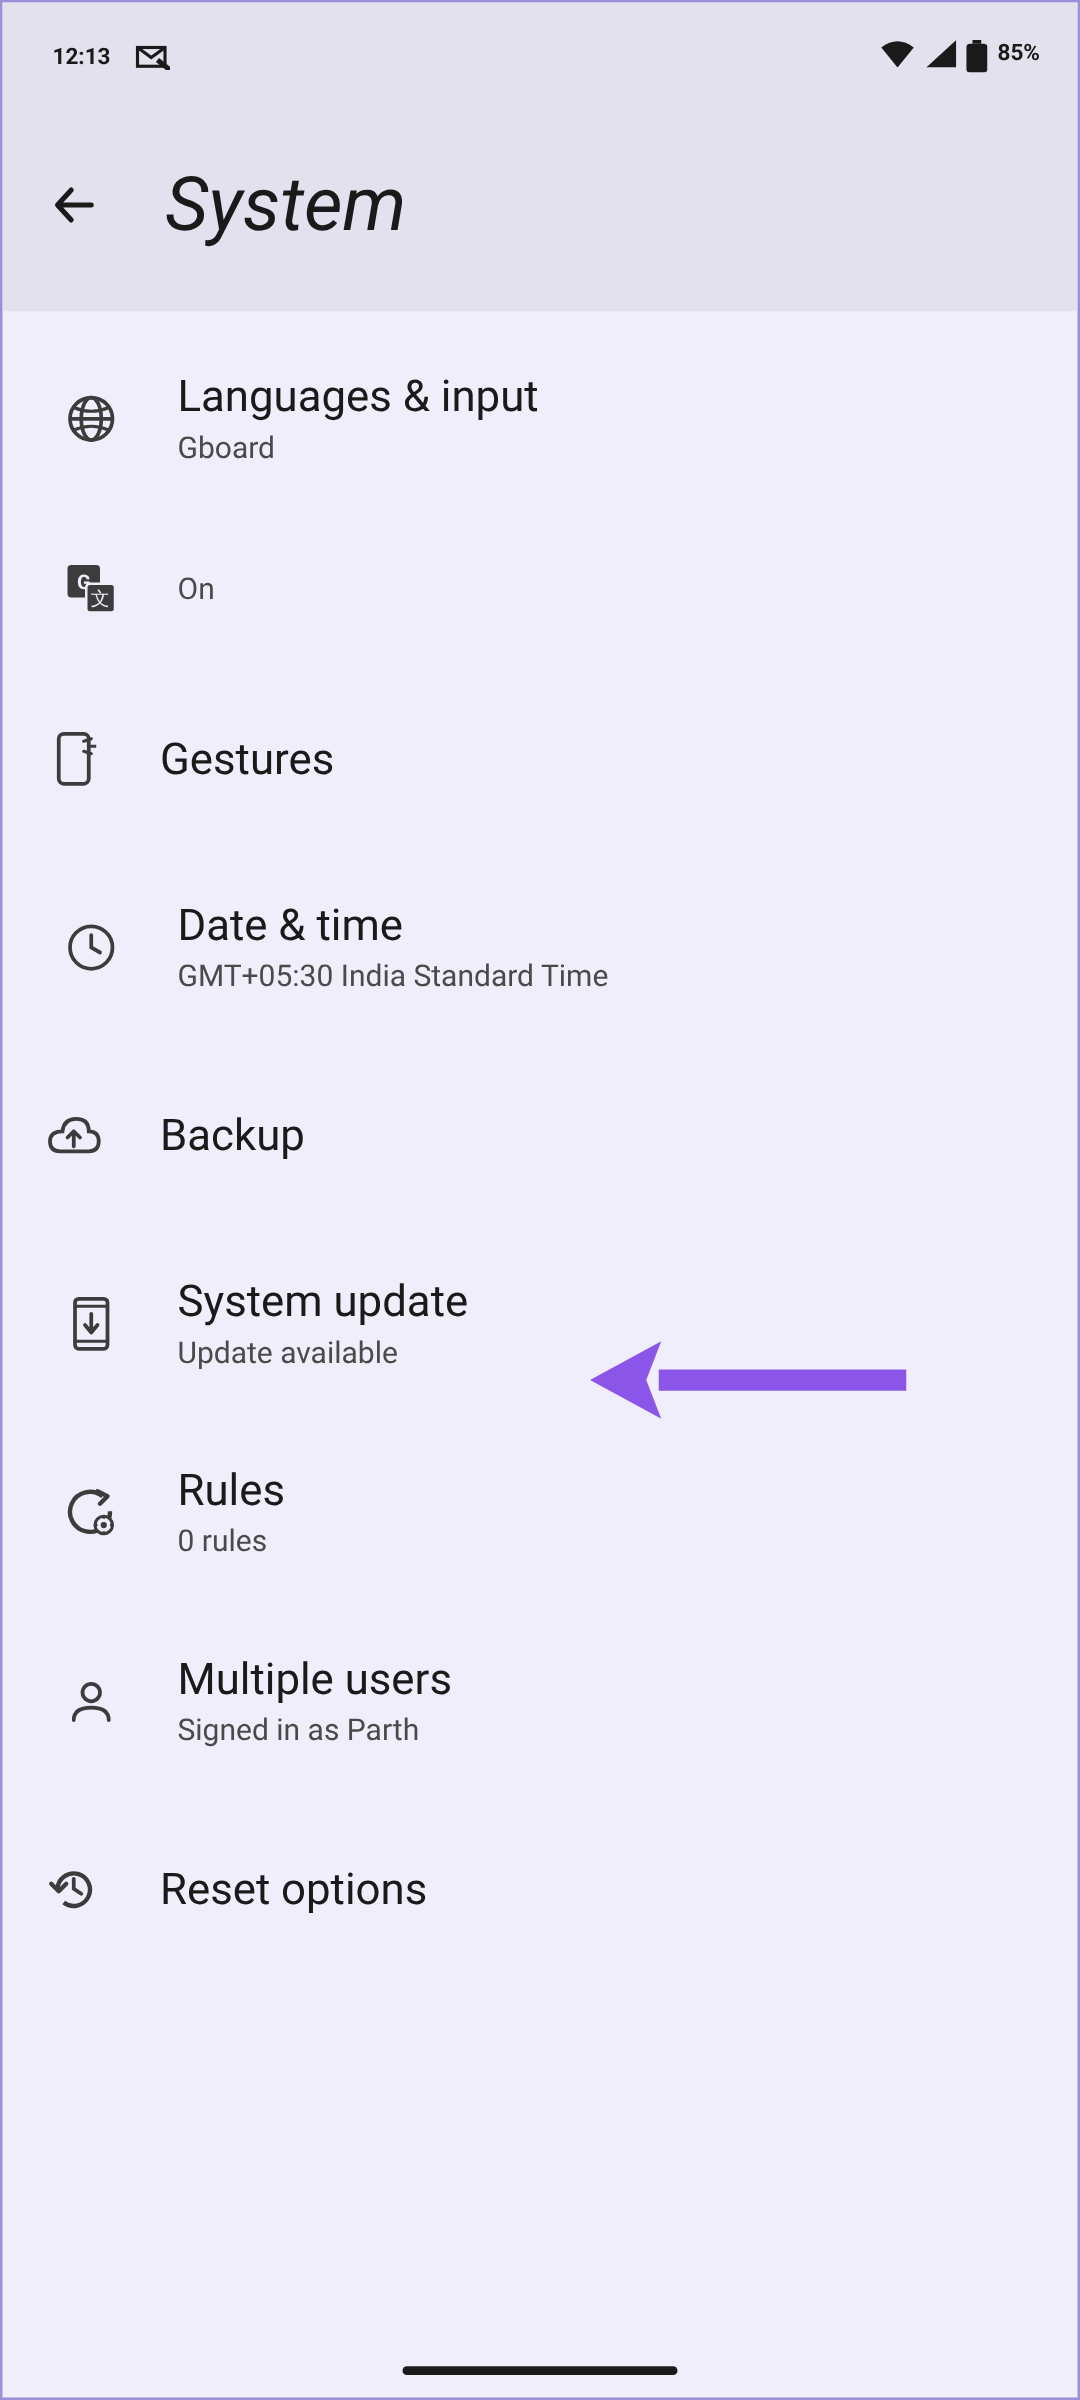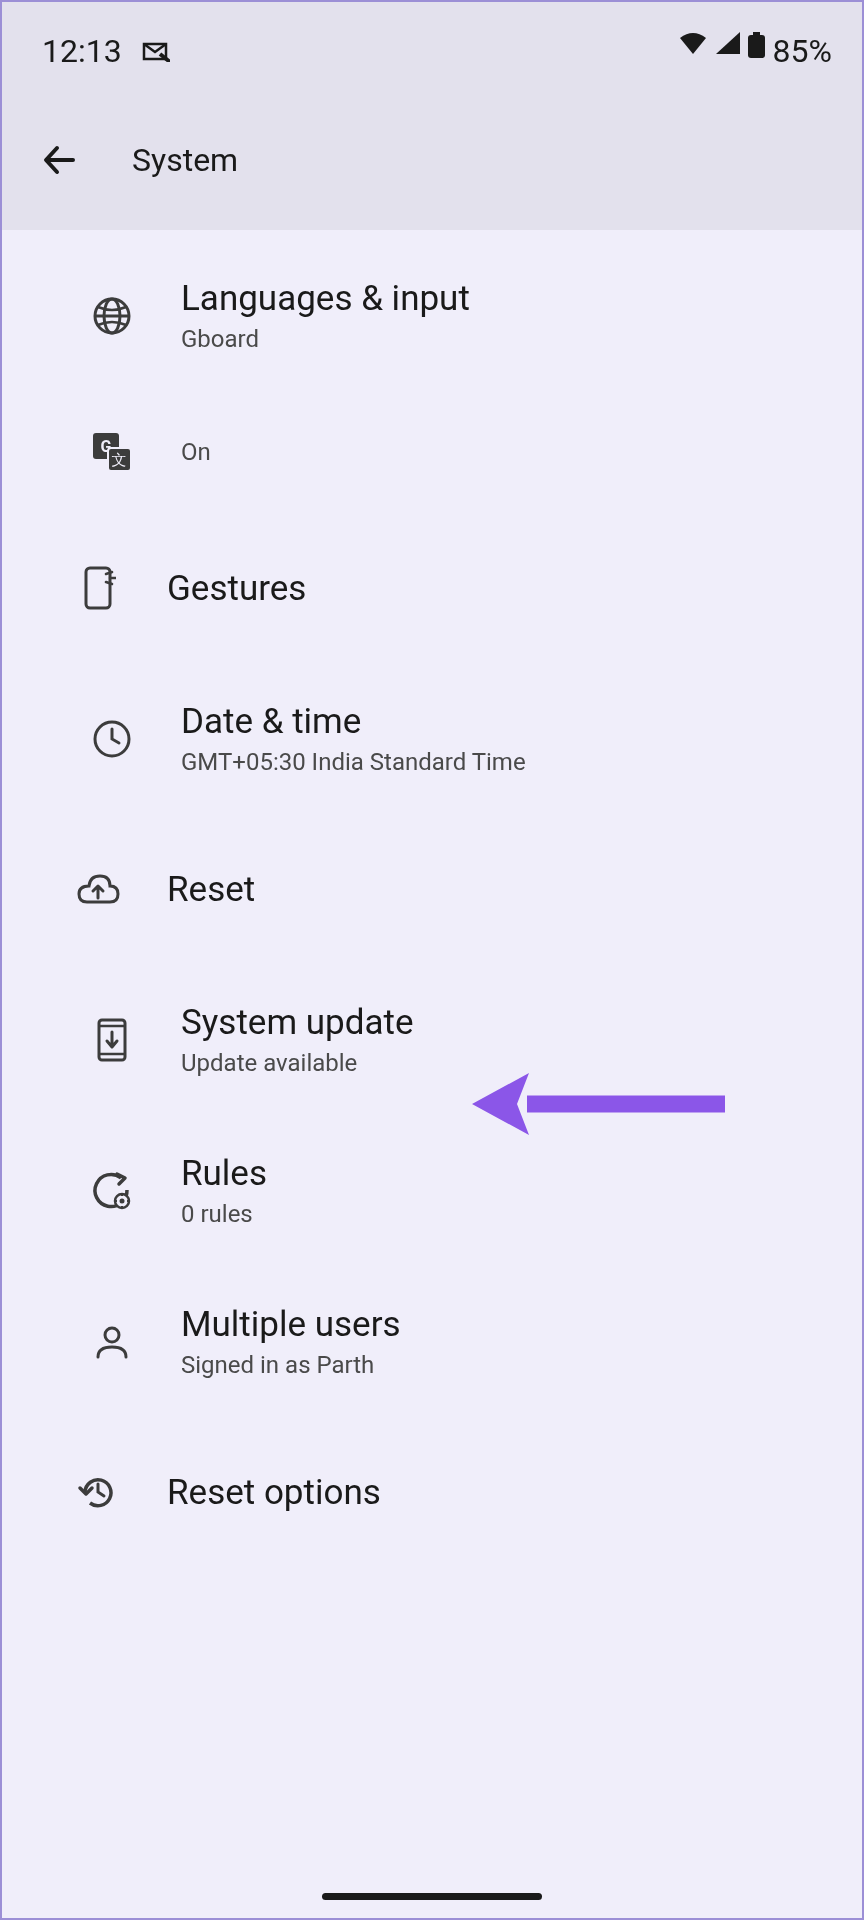--- a/index.html
+++ b/index.html
@@ -10,22 +10,22 @@
       font-family: -apple-system, BlinkMacSystemFont, 'Segoe UI', Roboto, sans-serif;
       position: relative;
       overflow: hidden;
       border: 2px solid #9c8fd6;
     }
     .status-bar {
       display: flex;
       justify-content: space-between;
       align-items: center;
       padding: 30px 30px 30px 40px;
-      font-size: 32px;
-      font-weight: 400;
+      font-size: 18px;
+      font-weight: 700;
       color: #1a1a1a;
       background: #e3e1ed;
     }
     .status-left {
       display: flex;
       align-items: center;
       gap: 20px;
     }
     .status-right {
       display: flex;
@@ -40,27 +40,27 @@
       background: #e3e1ed;
     }
     .back-arrow {
       width: 40px;
       height: 40px;
       display: flex;
       align-items: center;
       justify-content: center;
     }
     .page-title {
-      font-size: 32px;
+      font-size: 60px;
       font-weight: 400;
       color: #1a1a1a;
+      font-style: italic;
     }
     .settings-list {
       padding-top: 10px;
-      margin-left: 39px;
     }
     .settings-item {
       display: flex;
       align-items: center;
       padding: 38px 30px 38px 48px;
       gap: 46px;
     }
     .settings-item.no-sub {
       padding: 52px 30px 52px 34px;
     }
@@ -208,21 +208,21 @@
   </div>
 
   <div class="settings-item no-sub">
     <div class="item-icon">
       <svg width="44" height="34" viewBox="0 0 44 34">
         <path d="M34 30 Q42 30 42 22 Q42 14 34 14 Q34 4 24 4 Q14 4 13 14 Q3 14 3 22 Q3 30 11 30 Z" fill="none" stroke="#3c3c3c" stroke-width="3"></path>
         <path d="M22 26 L22 15 M17 19 L22 14 L27 19" fill="none" stroke="#3c3c3c" stroke-width="3" stroke-linecap="round" stroke-linejoin="round"></path>
       </svg>
     </div>
     <div class="item-text">
-      <div class="item-title">Reset</div>
+      <div class="item-title">Backup</div>
     </div>
   </div>
 
   <div class="settings-item">
     <div class="item-icon">
       <svg width="32" height="44" viewBox="0 0 32 44">
         <rect x="3" y="2" width="26" height="40" rx="3" fill="none" stroke="#3c3c3c" stroke-width="3"></rect>
         <line x1="3" y1="8" x2="29" y2="8" stroke="#3c3c3c" stroke-width="2.5"></line>
         <line x1="3" y1="36" x2="29" y2="36" stroke="#3c3c3c" stroke-width="2.5"></line>
         <path d="M16 14 L16 28 M11 23 L16 29 L21 23" fill="none" stroke="#3c3c3c" stroke-width="3" stroke-linecap="round" stroke-linejoin="round"></path>

